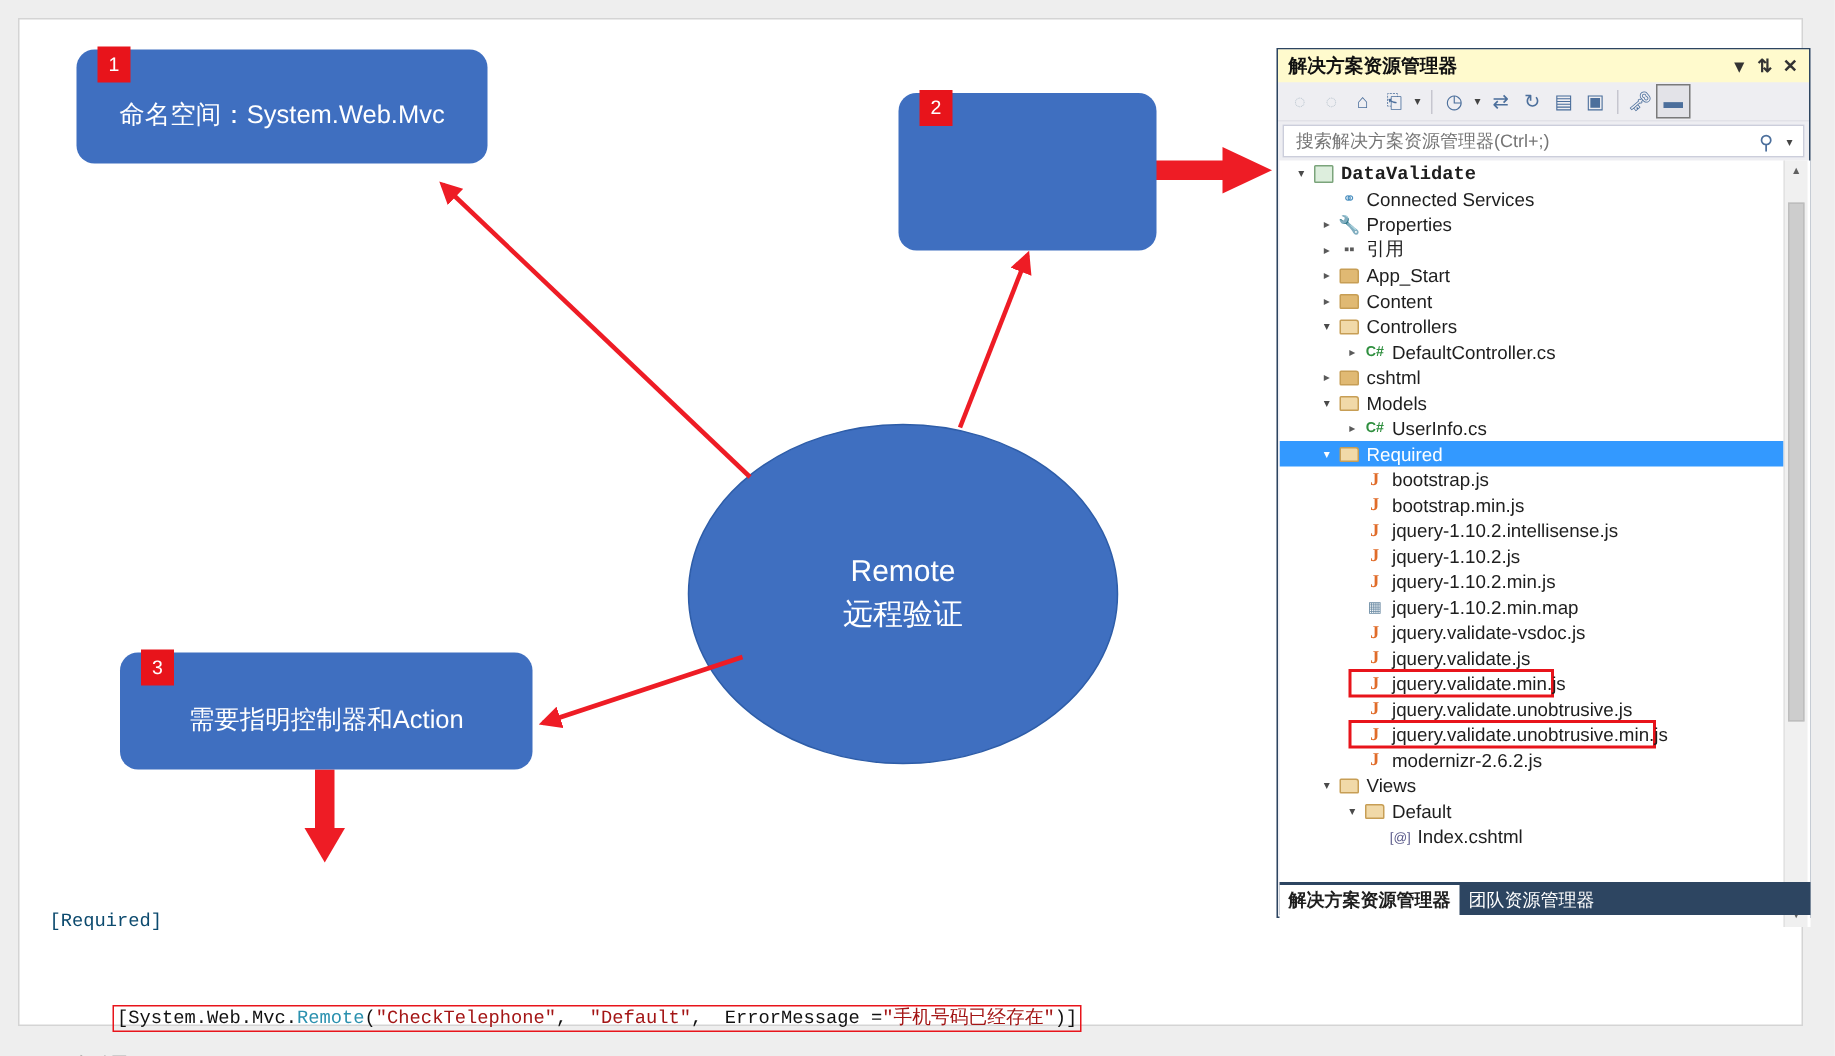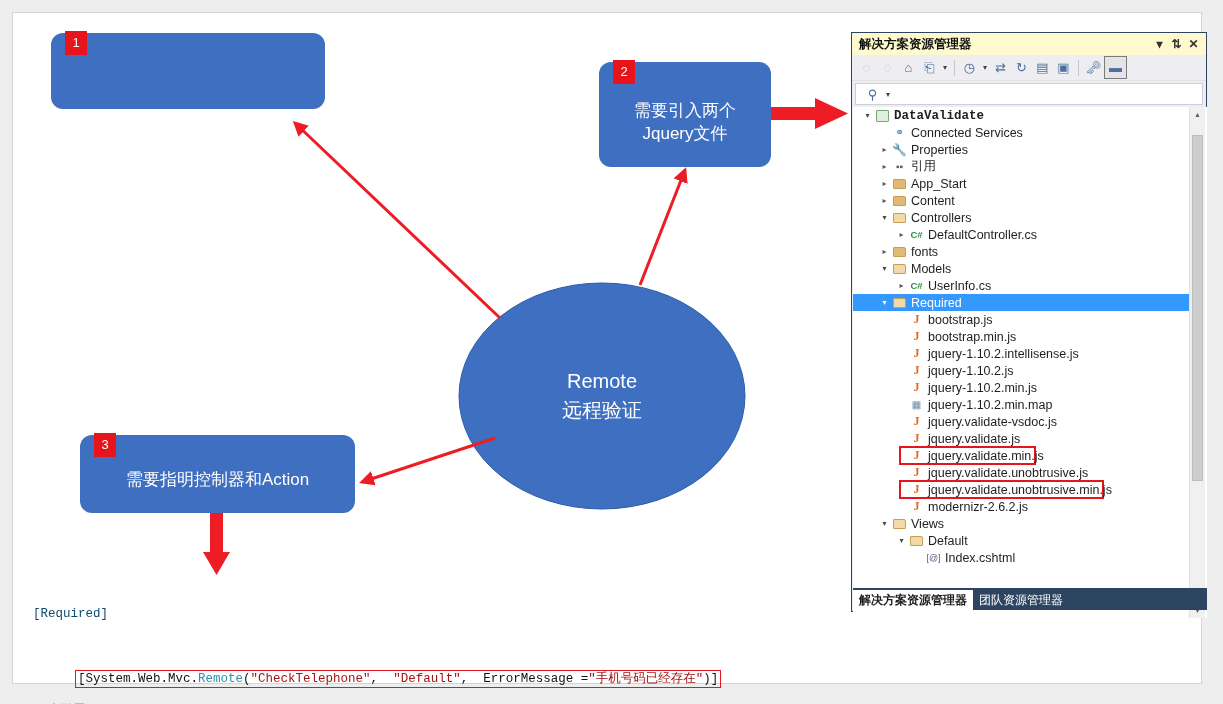--- a/index.html
+++ b/index.html
@@ -321,28 +321,25 @@
 
     <g>
       <rect x="210" y="513" width="13" height="45" fill="#ee1c25"></rect>
       <path d="M 203 552 L 216.5 575 L 230 552 z" fill="#ee1c25"></path>
     </g>
 
   </svg>
 
   <div class="callout" id="callout1">
     <div class="badge">1</div>
+    <div class="ctext">命名空间：System.Web.Mvc</div>
   </div>
 
   <div class="callout" id="callout2">
     <div class="badge">2</div>
-    <div class="ctext" id="c2text">
-        <div>需要引入两个</div>
-        <div>Jquery文件</div>
-      </div>
   </div>
 
   <div class="callout" id="callout3">
     <div class="badge">3</div>
     <div class="ctext">需要指明控制器和Action</div>
   </div>
 
   <div class="ellipse-label">
     <div>Remote</div>
     <div>远程验证</div>
@@ -380,20 +377,21 @@
       <span class="tbtn">⇄</span>
       <span class="tbtn">↻</span>
       <span class="tbtn">▤</span>
       <span class="tbtn">▣</span>
       <span class="tbsep"></span>
       <span class="tbtn">🗝</span>
       <span class="tbtn boxed">▬</span>
     </div>
 
     <div id="se-search">
+      <input type="text" placeholder="搜索解决方案资源管理器(Ctrl+;)" style="">
       <span class="tbtn">⚲</span>
       <span class="tbtn small">▾</span>
     </div>
 
     <div id="se-tree">
       <div id="se-tree-inner">
           <div class="row" style="padding-left: 8px;">
             <span class="chev open">▾</span>
             <span class="ic">
               <span class="proj-ic"></span>
@@ -447,21 +445,21 @@
             <span class="ic">
               <span class="cs-ic">C#</span>
             </span>
             <span class="lbl">DefaultController.cs</span>
           </div>
           <div class="row" style="padding-left: 25px;">
             <span class="chev">▸</span>
             <span class="ic">
               <span class="folder"></span>
             </span>
-            <span class="lbl">fonts</span>
+            <span class="lbl">cshtml</span>
           </div>
           <div class="row" style="padding-left: 25px;">
             <span class="chev open">▾</span>
             <span class="ic">
               <span class="folder open"></span>
             </span>
             <span class="lbl">Models</span>
           </div>
           <div class="row" style="padding-left: 42px;">
             <span class="chev">▸</span>

